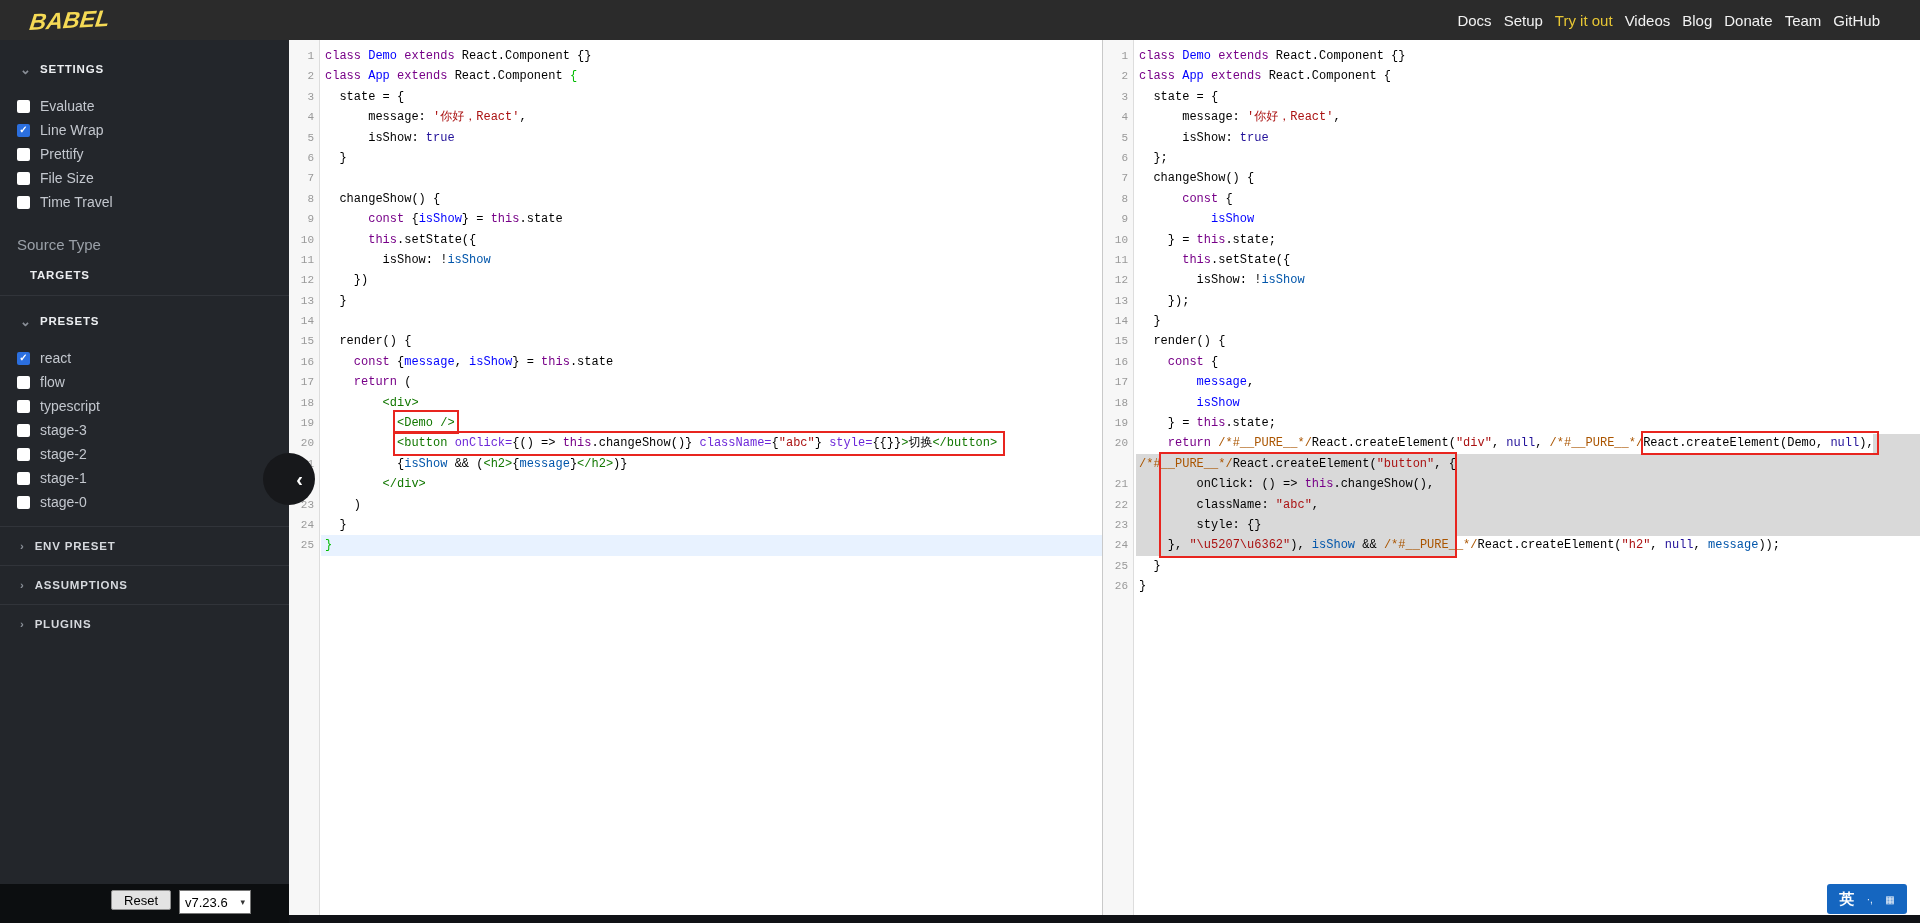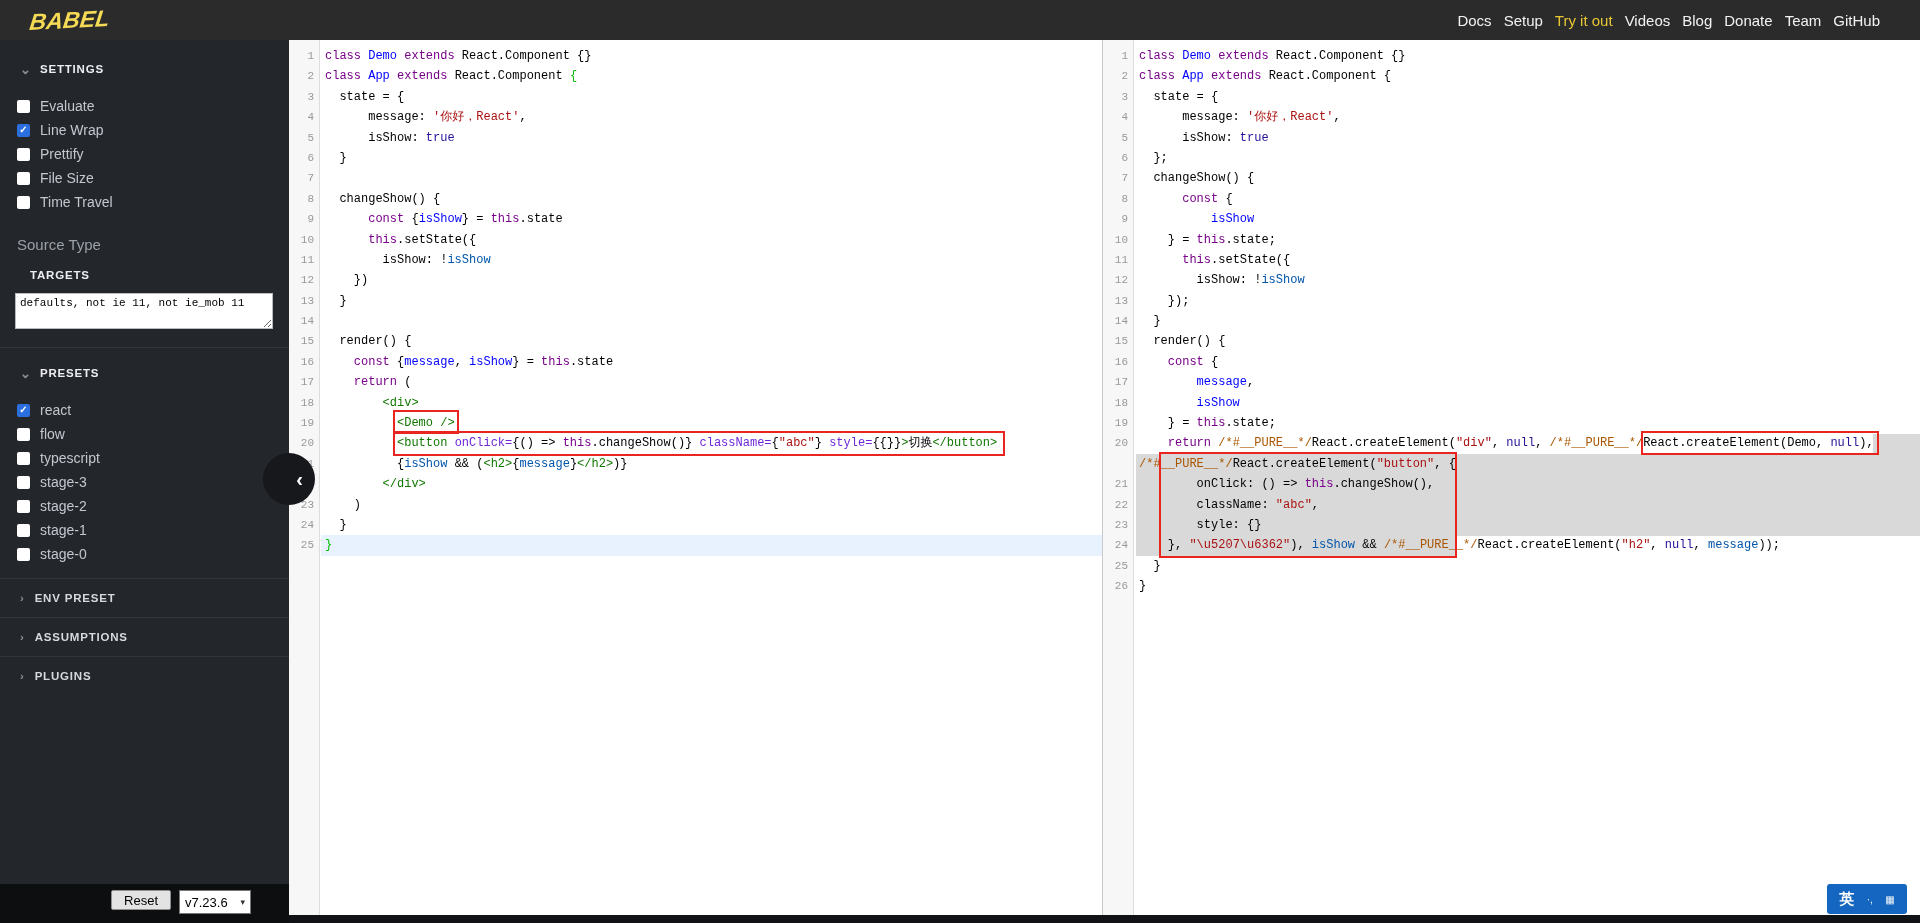--- a/index.html
+++ b/index.html
@@ -125,21 +125,20 @@
       </div>
       <div class="cbrow">
         <span class="cb"></span>
         <span>Time Travel</span>
       </div>
     </div>
 
   <div class="side-label" style="margin-top:22px; font-size:15px;">Source Type</div>
 
   <div class="targets-head">TARGETS</div>
-  <textarea class="targets-ta" spellcheck="false" style="">defaults, not ie 11, not ie_mob 11</textarea>
 
   <div class="divider"></div>
 
   <div class="sec-head" style="margin-top:12px;">
     <span class="chev">⌄</span>
     <span>PRESETS</span>
   </div>
   <div style="margin-top:12px;" id="presets-list">
       <div class="cbrow">
         <span class="cb checked"></span>

